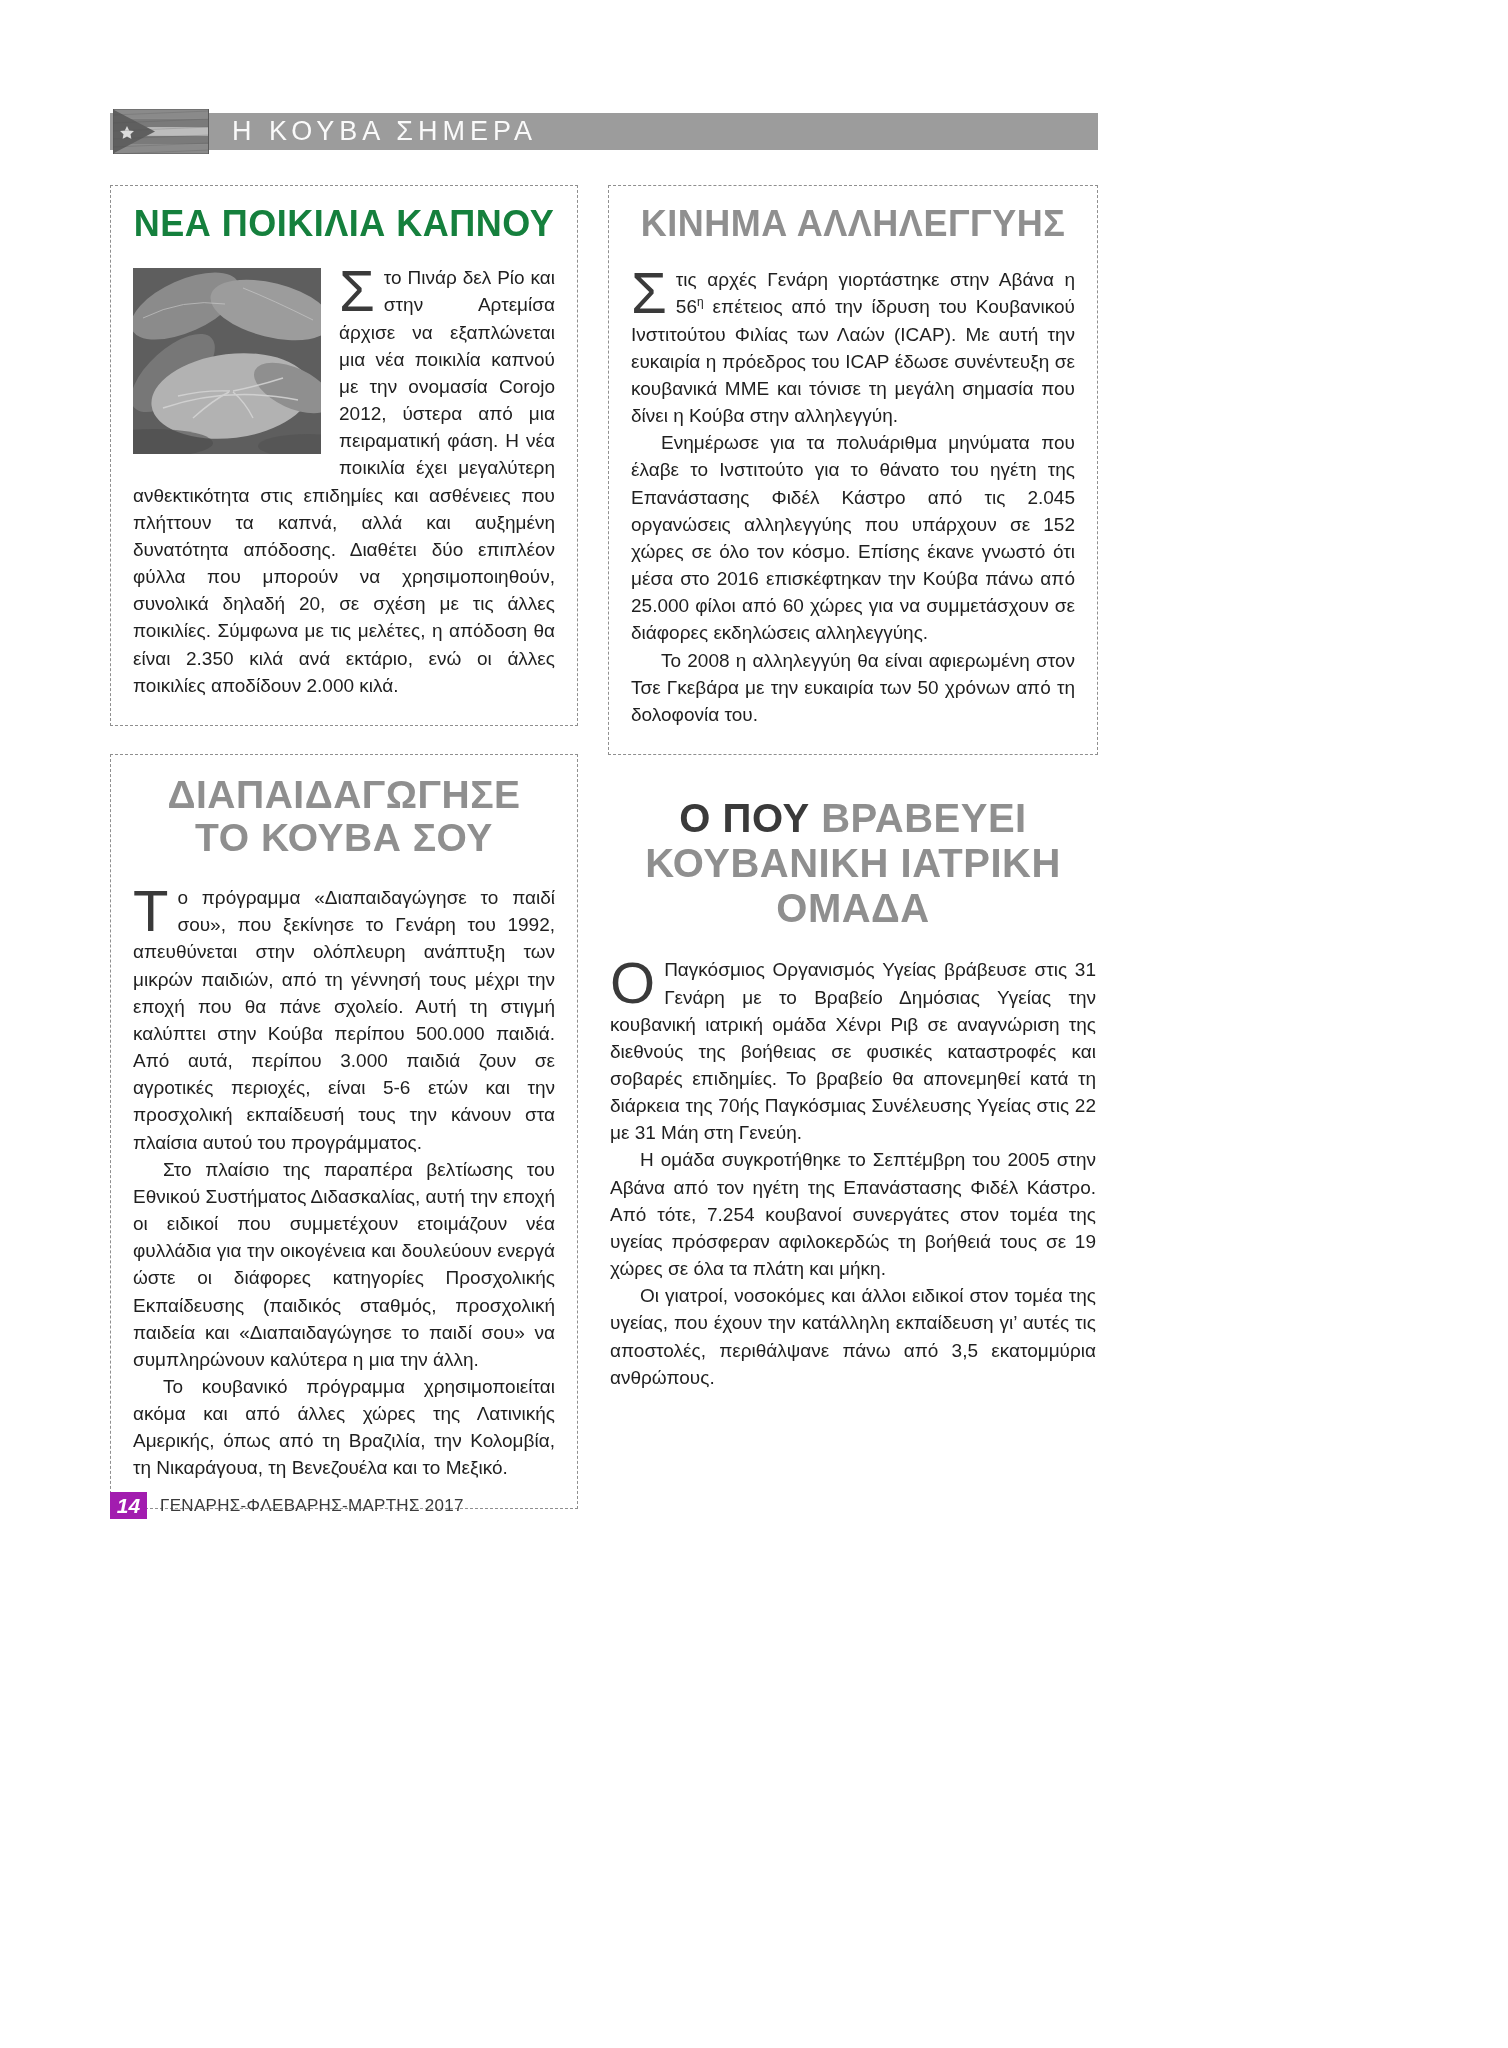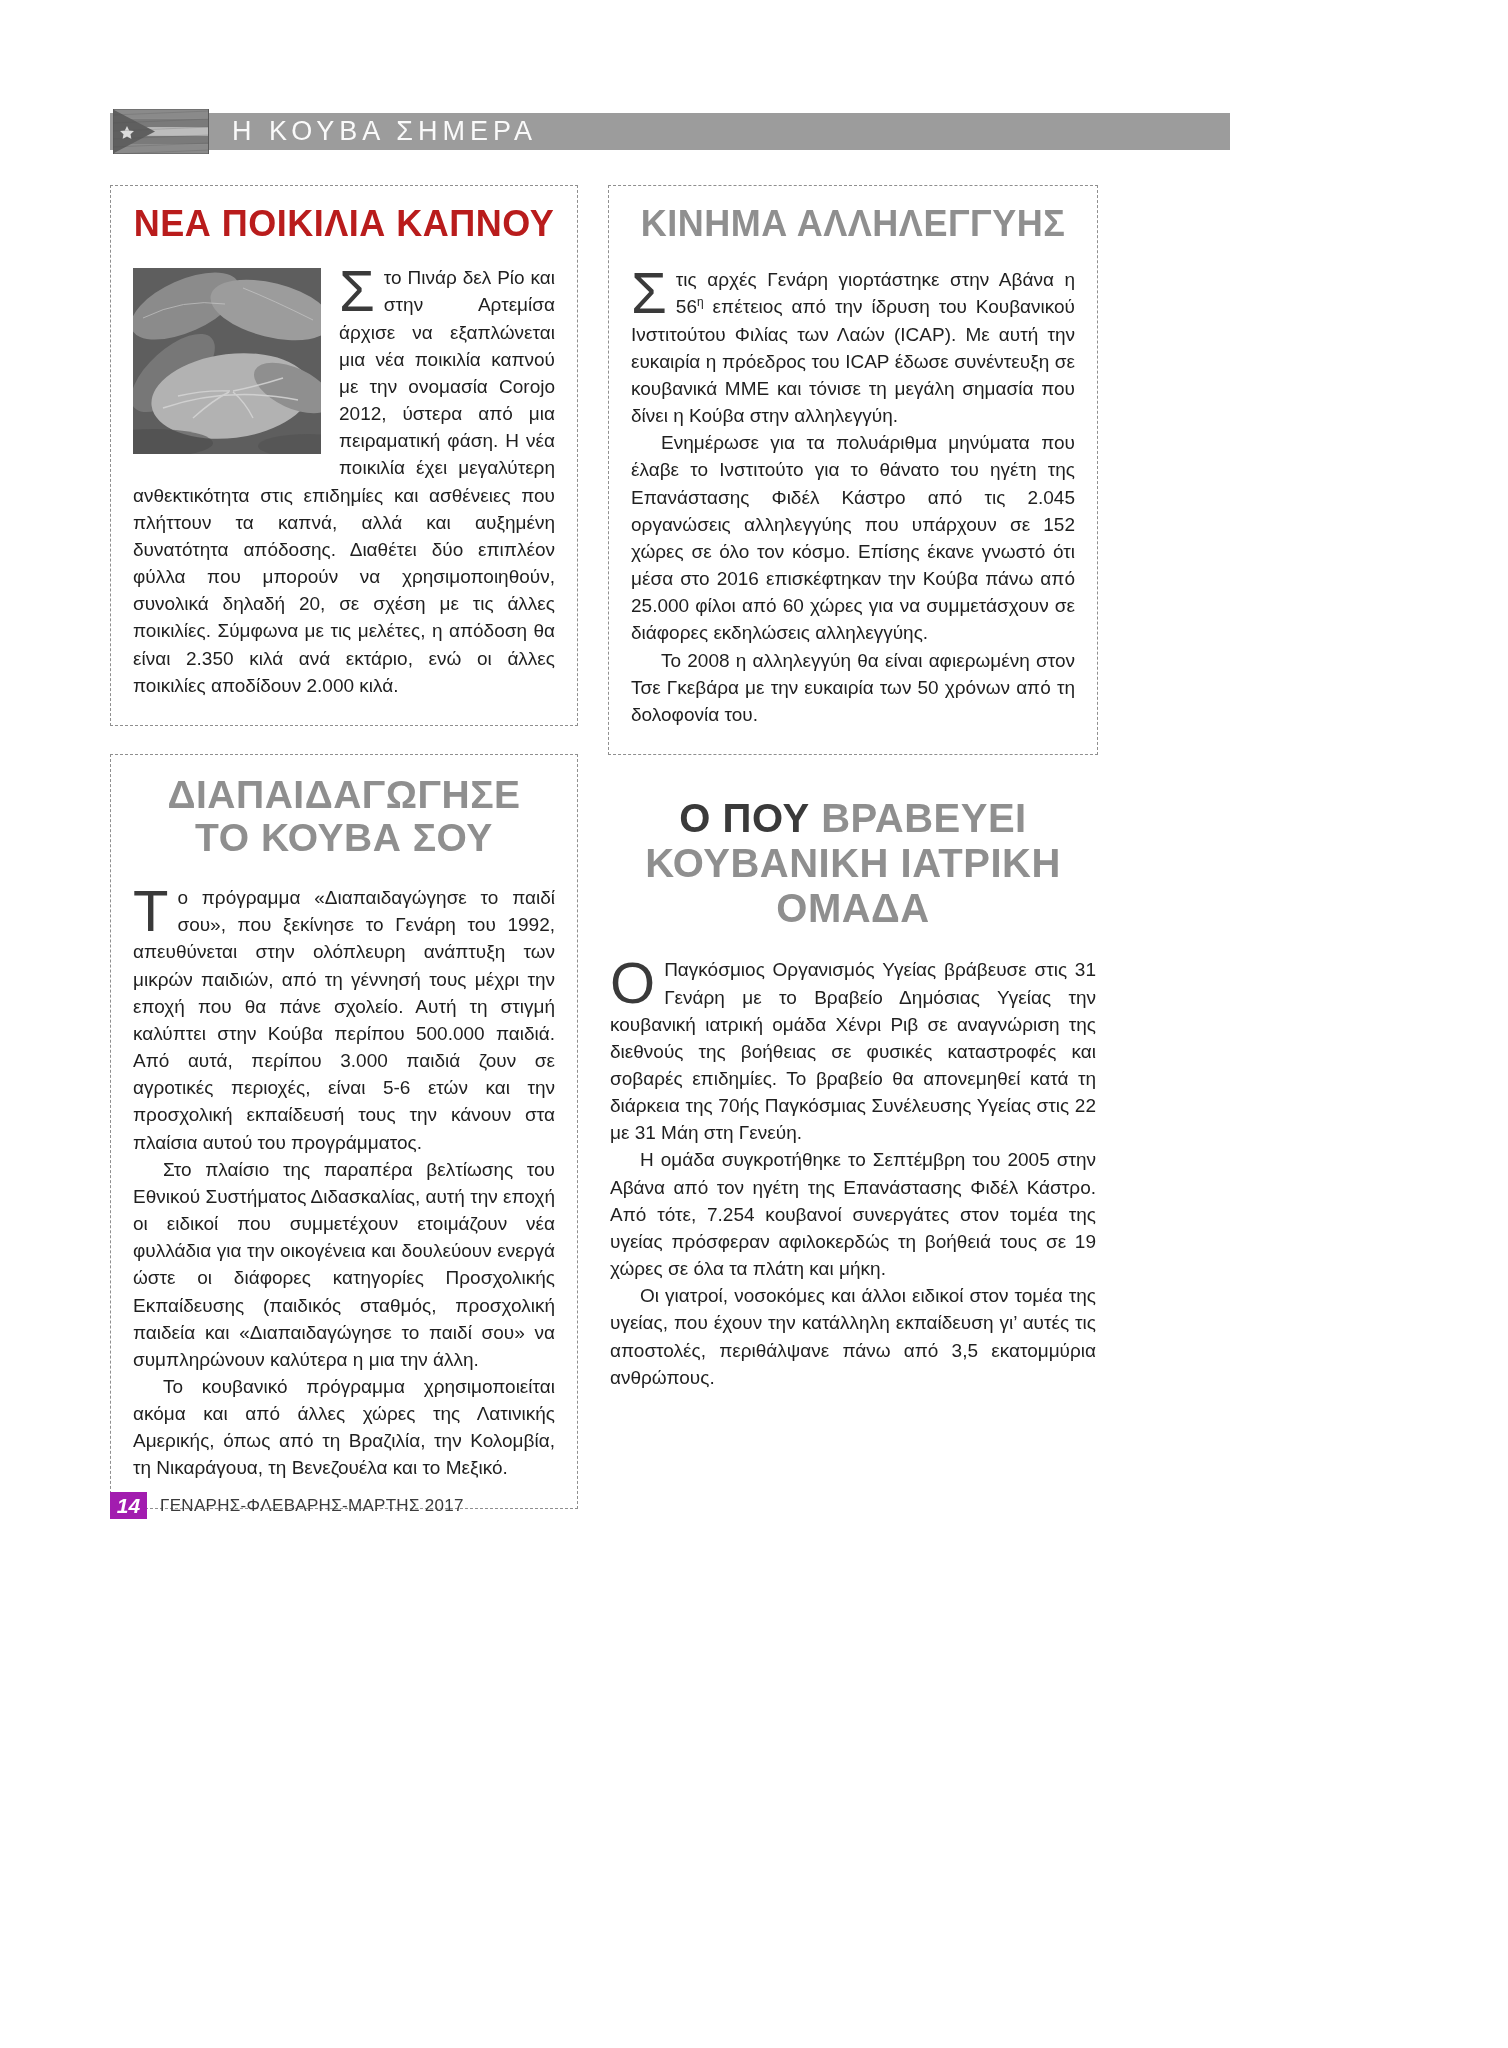--- a/index.html
+++ b/index.html
@@ -5,21 +5,21 @@
   * { margin:0; padding:0; box-sizing:border-box; }
   html,body { background:#ffffff; }
   body {
     width:1508px; height:2048px; position:relative;
     font-family:"Liberation Sans","DejaVu Sans",sans-serif;
     color:#262626; overflow:hidden;
   }
 
   
   .header-bar {
-    position:absolute; left:110px; top:113px; width:1120px; height:37px;
+    position:absolute; left:110px; top:113px; width:988px; height:37px;
     background:#9c9c9c;
   }
   .flag-wrap { position:absolute; left:3px; top:-4px; width:96px; height:45px; }
   .header-title {
     position:absolute; left:122px; top:3px;
     font-size:27px; font-weight:400; letter-spacing:5px; color:#fafafa;
   }
 
   
   .col-left  { position:absolute; left:110px; top:185px; width:468px; }
@@ -39,21 +39,21 @@
   .body-text p.indent { text-indent:30px; }
 
   .dropcap {
     float:left; font-size:58px; line-height:48px; padding:3px 9px 0 0;
     color:#3a3a3a; font-weight:400;
   }
 
   sup.note { font-size:12px; vertical-align:super; line-height:0; }
 
   
-  .box-tobacco .article-title { font-size:36px; color:#b91c1c; margin-bottom:20px; }
+  .box-tobacco .article-title { font-size:36px; color:#15803d; margin-bottom:20px; }
   .photo { float:left; width:188px; height:186px; margin:4px 18px 6px 0; display:block; }
 
   
   .box-education { margin-top:28px; }
   .box-education .article-title { font-size:39px; color:#8f8f8f; margin-bottom:24px; }
 
   
   .box-solidarity .article-title { font-size:36px; color:#8f8f8f; margin-bottom:22px; }
 
   

